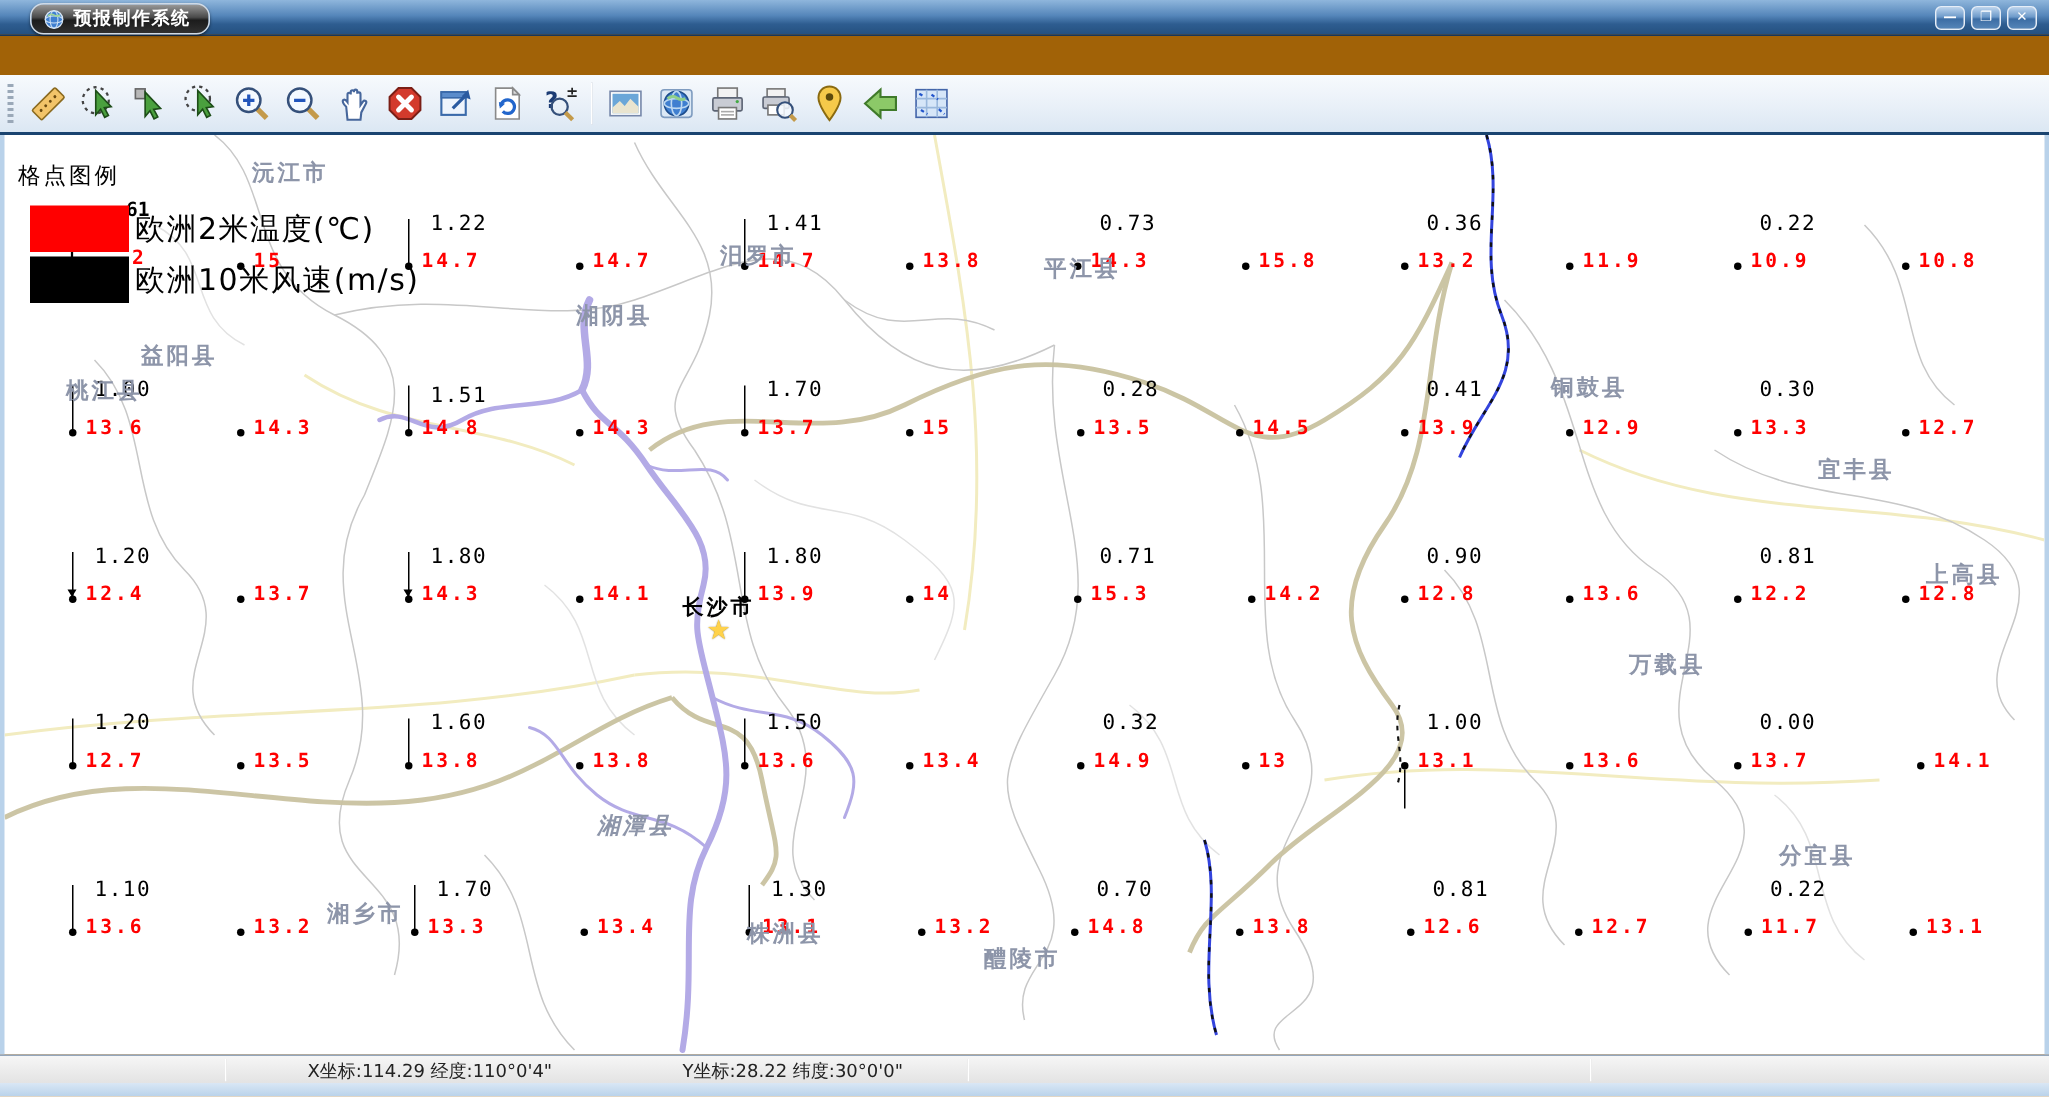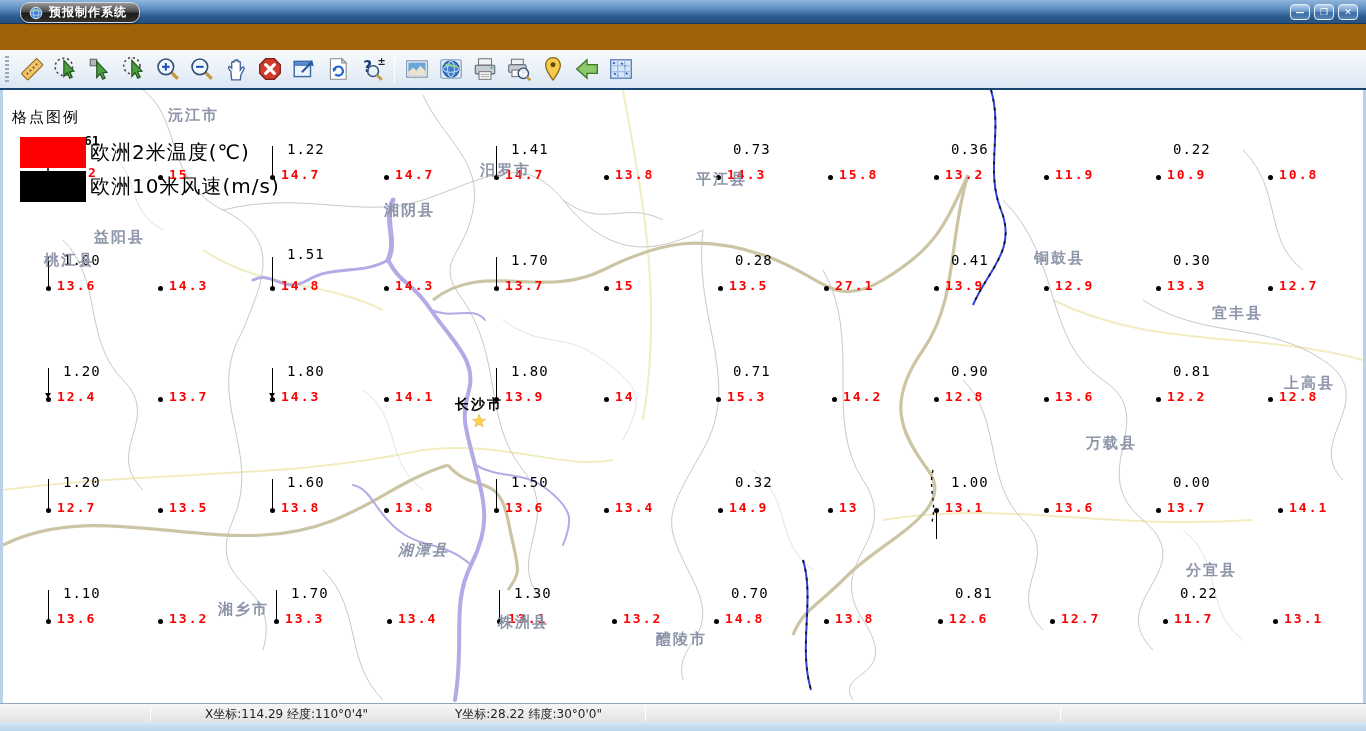--- a/index.html
+++ b/index.html
@@ -352,35 +352,35 @@
         <div class="pt-dot" style="left: 1265px; top: 85px;"></div>
         <div class="pt-temp" style="left: 1276px; top: 77px;">10.8</div>
         <div class="pt-dot" style="left: 43px; top: 196px;"></div>
         <div class="pt-temp" style="left: 54px; top: 188px;">13.6</div>
         <div class="pt-wind" style="left: 60px; top: 162px;">1.00</div>
         <div class="pt-barb" style="left: 45px; top: 167px; height: 30px;"></div>
         <div class="pt-dot" style="left: 155px; top: 196px;"></div>
         <div class="pt-temp" style="left: 166px; top: 188px;">14.3</div>
         <div class="pt-dot" style="left: 267px; top: 196px;"></div>
         <div class="pt-temp" style="left: 278px; top: 188px;">14.8</div>
-        <div class="pt-wind" style="left: 284px; top: 156px;">1.51</div>
+        <div class="pt-wind" style="left: 284px; top: 166px;">1.51</div>
         <div class="pt-barb" style="left: 269px; top: 167px; height: 30px;"></div>
         <div class="pt-dot" style="left: 381px; top: 196px;"></div>
         <div class="pt-temp" style="left: 392px; top: 188px;">14.3</div>
         <div class="pt-dot" style="left: 491px; top: 196px;"></div>
         <div class="pt-temp" style="left: 502px; top: 188px;">13.7</div>
         <div class="pt-wind" style="left: 508px; top: 162px;">1.70</div>
         <div class="pt-barb" style="left: 493px; top: 167px; height: 30px;"></div>
         <div class="pt-dot" style="left: 601px; top: 196px;"></div>
         <div class="pt-temp" style="left: 612px; top: 188px;">15</div>
         <div class="pt-dot" style="left: 715px; top: 196px;"></div>
         <div class="pt-temp" style="left: 726px; top: 188px;">13.5</div>
         <div class="pt-wind" style="left: 732px; top: 162px;">0.28</div>
         <div class="pt-dot" style="left: 821px; top: 196px;"></div>
-        <div class="pt-temp" style="left: 832px; top: 188px;">27.1</div>
+        <div class="pt-temp" style="left: 832px; top: 188px;">14.5</div>
         <div class="pt-dot" style="left: 931px; top: 196px;"></div>
         <div class="pt-temp" style="left: 942px; top: 188px;">13.9</div>
         <div class="pt-wind" style="left: 948px; top: 162px;">0.41</div>
         <div class="pt-dot" style="left: 1041px; top: 196px;"></div>
         <div class="pt-temp" style="left: 1052px; top: 188px;">12.9</div>
         <div class="pt-dot" style="left: 1153px; top: 196px;"></div>
         <div class="pt-temp" style="left: 1164px; top: 188px;">13.3</div>
         <div class="pt-wind" style="left: 1170px; top: 162px;">0.30</div>
         <div class="pt-dot" style="left: 1265px; top: 196px;"></div>
         <div class="pt-temp" style="left: 1276px; top: 188px;">12.7</div>

